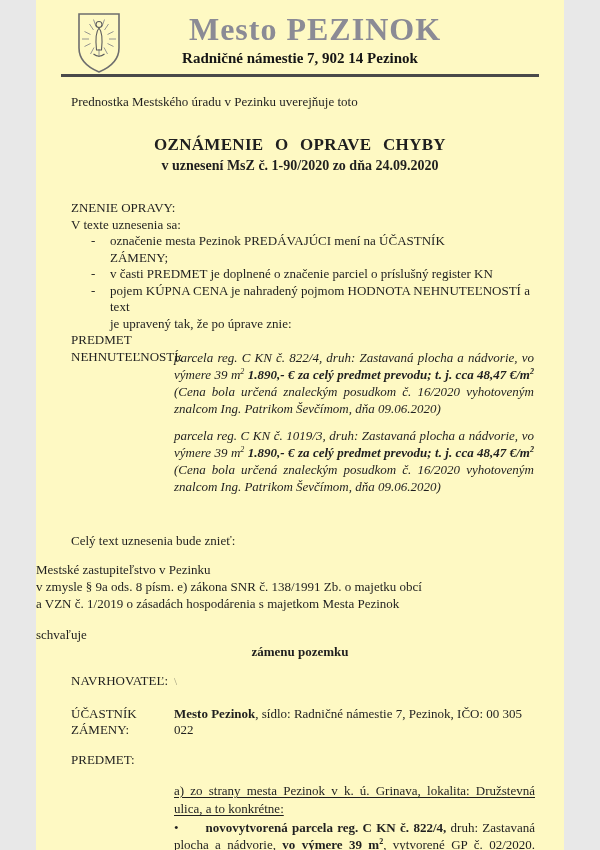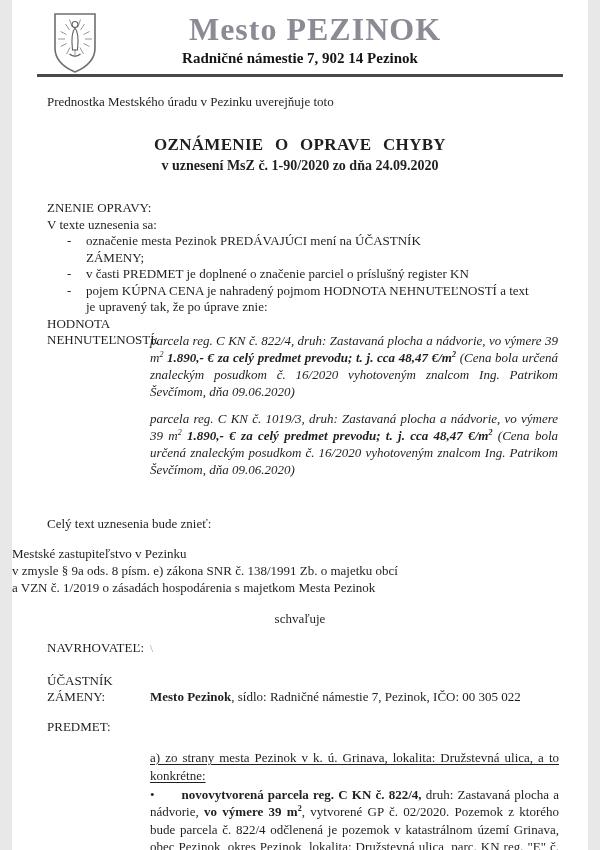--- a/index.html
+++ b/index.html
@@ -1,18 +1,18 @@
 <!DOCTYPE html>
 <html><head>
 <meta charset="utf-8">
 <style>
   * { margin:0; padding:0; box-sizing:border-box; }
   html,body { background:#e8e8e8; }
   .page {
-    width:576px; height:850px; margin:0 auto; background:#ffffff;
+    width:528px; height:850px; margin:0 auto; background:#fef9c3;
     font-family:"Liberation Serif","DejaVu Serif",serif;
     color:#1f1f1f; overflow:hidden; position:relative;
   }
   sup { font-size:0.62em; line-height:0; vertical-align:super; }
   u  { text-underline-offset:2px; }
 
   
   .header { position:relative; padding-top:12px; }
   .coat { position:absolute; left:40px; top:12px; width:46px; height:63px; }
   .org-name {
@@ -35,21 +35,21 @@
   .bullet-dash { flex:none; width:19px; }
   .bullet-text { flex:1; }
 
   .hodnota { margin:0 30px 0 35px; }
   .labeled-row { display:grid; grid-template-columns:103px 1fr; }
   .just { text-align:justify; line-height:17px;font-style:italic; }
   .para-gap { margin-top:10px; }
 
   .resolution-lead { margin:38px 30px 0 35px; }
   .resolution-center { text-align:left; line-height:17px; margin-top:12px; }
-  .approves { text-align:center; margin-top:15px; }
+  .approves { text-align:left; margin-top:15px; }
   .approves-object { text-align:center; font-weight:bold; }
 
   .party-row { display:grid; grid-template-columns:103px 1fr; margin:0 30px 0 35px; }
   .row-navrhovatel { margin-top:13px; }
   .redaction-mark { opacity:0.45; font-size:11px; }
   .row-ucastnik { margin-top:16px; }
   .row-ucastnik .party-value { align-self:end; }
   .row-predmet { margin-top:13px; }
 
   .subject { margin:14px 29px 0 138px; }
@@ -109,33 +109,34 @@
       <span class="bullet-dash">-</span>
       <span class="bullet-text">v časti PREDMET je doplnené o značenie parciel o príslušný register KN</span>
     </div>
     <div class="bullet-row">
       <span class="bullet-dash">-</span>
       <span class="bullet-text">pojem KÚPNA CENA je nahradený pojmom HODNOTA NEHNUTEĽNOSTÍ a text<br>je upravený tak, že po úprave znie:</span>
     </div>
   </div>
 
   <div class="hodnota body-text">
-    <div>HODNOTA</div>
+    <div>PREDMET</div>
     <div class="labeled-row">
       <div>NEHNUTEĽNOSTÍ:</div>
       <div>
         <div class="just">parcela reg. C KN č. 822/4, druh: Zastavaná plocha a nádvorie, vo výmere 39 m<sup>2</sup> <b>1.890,- € za celý predmet prevodu; t. j. cca 48,47 €/m</b><b><sup>2</sup></b> (Cena bola určená znaleckým posudkom č. 16/2020 vyhotoveným znalcom Ing. Patrikom Ševčímom, dňa 09.06.2020)</div>
         <div class="just para-gap">parcela reg. C KN č. 1019/3, druh: Zastavaná plocha a nádvorie, vo výmere 39 m<sup>2</sup> <b>1.890,- € za celý predmet prevodu; t. j. cca 48,47 €/m</b><b><sup>2</sup></b> (Cena bola určená znaleckým posudkom č. 16/2020 vyhotoveným znalcom Ing. Patrikom Ševčímom, dňa 09.06.2020)</div>
       </div>
     </div>
   </div>
 
   <div class="resolution-lead body-text">Celý text uznesenia bude znieť:</div>
   <div class="resolution-center body-text">Mestské zastupiteľstvo v Pezinku<br>v zmysle § 9a ods. 8 písm. e) zákona SNR č. 138/1991 Zb. o majetku obcí<br>a VZN č. 1/2019 o zásadách hospodárenia s majetkom Mesta Pezinok</div>
   <div class="approves body-text">schvaľuje</div>
+  <div class="approves-object body-text">zámenu pozemku</div>
 
   <div class="party-row row-navrhovatel body-text">
     <div>NAVRHOVATEĽ:</div>
     <div class="redaction-mark">\</div>
   </div>
 
   <div class="party-row row-ucastnik body-text">
     <div>ÚČASTNÍK<br>ZÁMENY:</div>
     <div class="party-value"><b>Mesto Pezinok</b>, sídlo: Radničné námestie 7, Pezinok, IČO: 00 305 022</div>
   </div>

